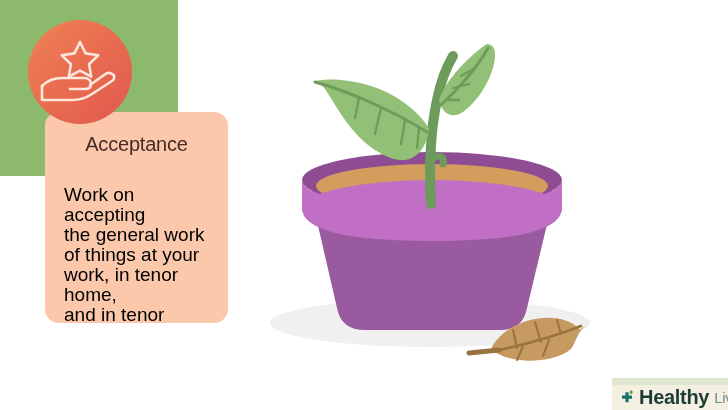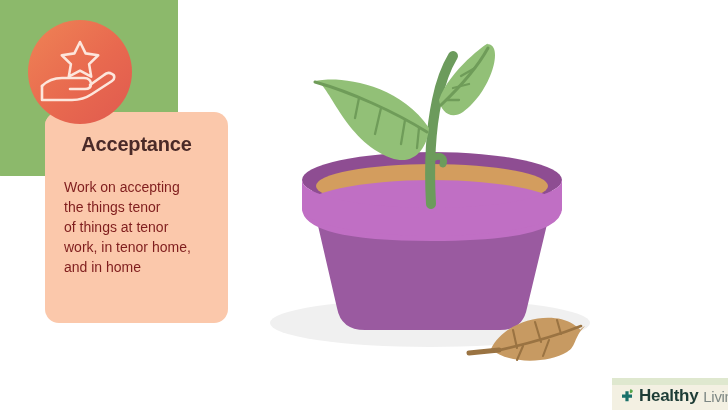--- a/index.html
+++ b/index.html
@@ -56,32 +56,32 @@
     border-radius: 14px 0 0 0;
   }
 
   .card-title {
     position: absolute;
     left: 45px;
     top: 133px;
     width: 183px;
     text-align: center;
     font-size: 20px;
-    font-weight: bold;
+    font-weight: normal;
     color: #4a2a28;
     letter-spacing: -0.2px;
   }
   .card-body {
     position: absolute;
     left: 64px;
-    top: 177px;
+    top: 185px;
     width: 155px;
-    font-size: 14px;
+    font-size: 19px;
     line-height: 20px;
-    color: #7f1d1d;
+    color: #000000;
   }
 
   
   .icon-badge {
     position: absolute;
     left: 28px;
     top: 20px;
     width: 104px;
     height: 104px;
     border-radius: 50%;
@@ -119,21 +119,21 @@
   .logo-row {
     position: absolute;
     left: 618px;
     top: 386px;
     display: flex;
     align-items: center;
     gap: 2px;
   }
   .logo-mark { position: relative; width: 19px; height: 19px; }
   .logo-healthy {
-    font-size: 17px;
+    font-size: 20px;
     font-weight: bold;
     color: #1d3c36;
     letter-spacing: -0.3px;
   }
   .logo-living {
     font-size: 15px;
     font-weight: normal;
     color: #7d8784;
     letter-spacing: -0.3px;
     margin-left: 3px;
@@ -183,24 +183,24 @@
     </svg>
   </div>
 
   <div class="info-card"></div>
   <div class="info-card-notch"></div>
 
   <div class="card-title">Acceptance</div>
 
   <div class="card-body">
     <div>Work on accepting</div>
-    <div>the things tenor</div>
-    <div>of things at tenor</div>
+    <div>the general work</div>
+    <div>of things at your</div>
     <div>work, in tenor home,</div>
-    <div>and in home</div>
+    <div>and in tenor</div>
   </div>
 
   <div class="icon-badge">
     <svg width="104" height="104" viewBox="0 0 104 104" xmlns="http://www.w3.org/2000/svg">
       <path d="M 52 22 L 57.6 33.4 L 70.2 35.2 L 61.1 44.1 L 63.2 56.6 L 52 50.7 L 40.8 56.6 L 42.9 44.1 L 33.8 35.2 L 46.4 33.4 Z" fill="none" stroke="#fde6dc" stroke-width="2.6" stroke-linejoin="round"></path>
       <path d="M 14 66 L 14 80 L 44 80 C 52 80 58 78 64 74 L 84 61 C 87 59 87 55 84 54 C 81 52 78 53 76 55 L 62 65" fill="none" stroke="#fde6dc" stroke-width="2.6" stroke-linejoin="round" stroke-linecap="round"></path>
       <path d="M 14 66 C 20 60 26 58 34 58 L 56 58 C 61 58 63 61 63 64 C 63 67 61 69 57 69 L 42 69" fill="none" stroke="#fde6dc" stroke-width="2.6" stroke-linejoin="round" stroke-linecap="round"></path>
     </svg>
   </div>
 

